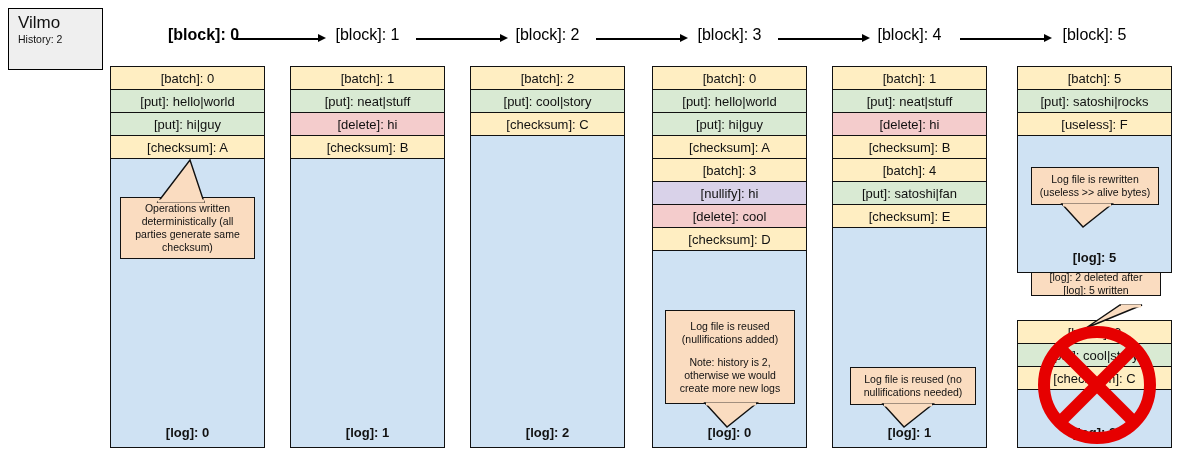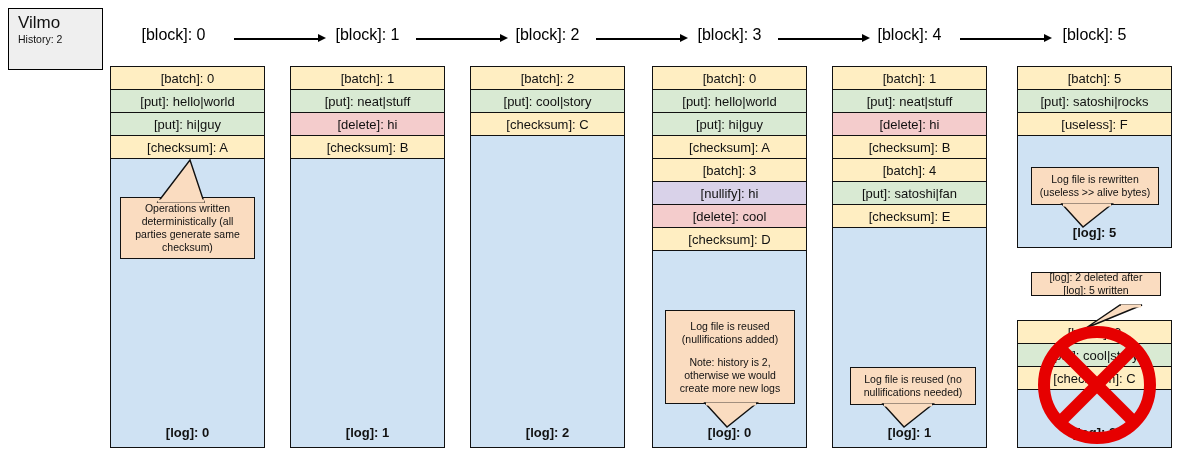--- a/index.html
+++ b/index.html
@@ -96,21 +96,21 @@
 </head>
 <body>
 
 <div class="canvas">
 
   <div class="title-box">
     <div class="title-name">Vilmo</div>
     <div class="title-sub">History: 2</div>
   </div>
 
-  <div class="block-label" style="left:96px;width:155px;">[block]: 0</div>
+  <div class="block-label" style="left:126px;width:155px;font-weight:bold;">[block]: 0</div>
   <div class="block-label" style="left:290px;width:155px;">[block]: 1</div>
   <div class="block-label" style="left:470px;width:155px;">[block]: 2</div>
   <div class="block-label" style="left:652px;width:155px;">[block]: 3</div>
   <div class="block-label" style="left:832px;width:155px;">[block]: 4</div>
   <div class="block-label" style="left:1017px;width:155px;">[block]: 5</div>
 
   <div class="arrow" style="left:234px;width:92px;">
     <div class="line" style="width:84px;"></div>
       <div class="head" style="left:84px;"></div>
   </div>
@@ -218,21 +218,21 @@
   <div class="callout" style="left:850px;top:367px;width:126px;height:38px;">
     <p>Log file is reused (no nullifications needed)</p>
   </div>
   <div class="tail" style="left:883px;top:404px;">
     <svg width="50" height="24" viewBox="0 0 50 24">
       <polygon points="0,0 21,23 50,0" fill="#fadcc0" stroke="#111" stroke-width="1.4"></polygon>
       <line x1="1" y1="1" x2="49" y2="1" stroke="#fadcc0" stroke-width="3"></line>
     </svg>
   </div>
 
-  <div class="col" style="left:1017px;top:66px;width:155px;height:182px;">
+  <div class="col" style="left:1017px;top:66px;width:155px;height:207px;">
     <div class="colinner">
       <div class="row batch">[batch]: 5</div>
       <div class="row put">[put]: satoshi|rocks</div>
       <div class="row checksum">[useless]: F</div>
       <div class="logspace">
         <div class="log-label">[log]: 5</div>
       </div>
     </div>
   </div>
   <div class="callout" style="left:1031px;top:167px;width:128px;height:38px;">

